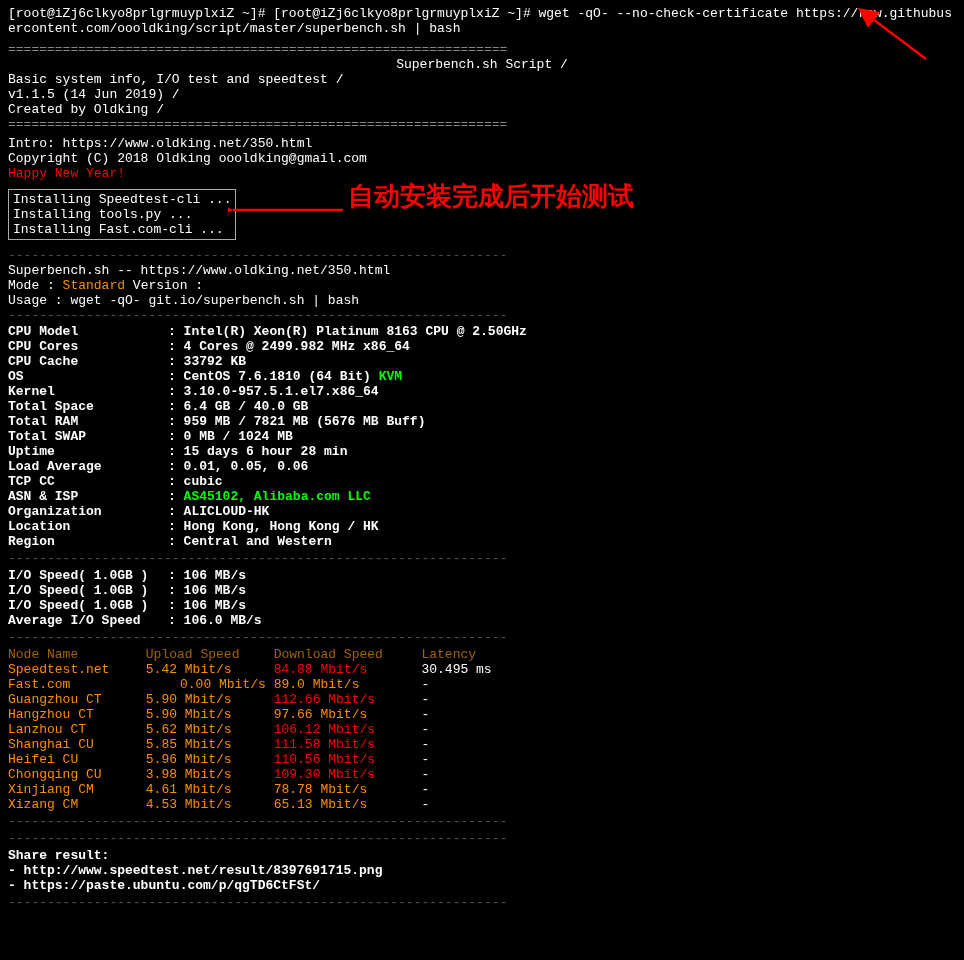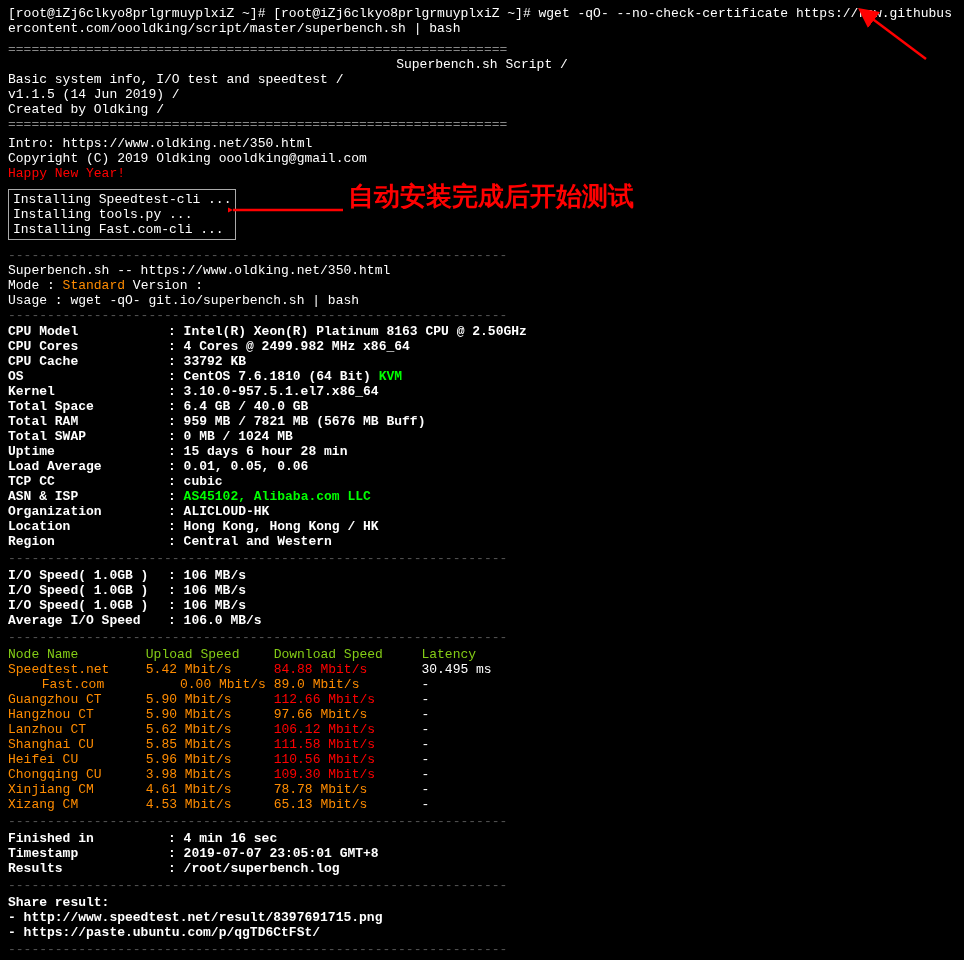--- a/index.html
+++ b/index.html
@@ -73,21 +73,21 @@
 
   <div style="color:#888;margin-top:4px;">================================================================</div>
   <div style="text-align:center;color:#fff;">Superbench.sh  Script                   /</div>
   <div style="color:#fff;">     Basic system info, I/O test and speedtest           /</div>
   <div style="color:#fff;">                 v1.1.5 (14 Jun 2019)                   /</div>
   <div style="color:#fff;">                 Created by Oldking                     /</div>
   <div style="color:#888;">================================================================</div>
 
   <div style="margin-top:4px;">
     <div style="color:#fff;">Intro: https://www.oldking.net/350.html</div>
-    <div style="color:#fff;">Copyright (C) 2019 Oldking oooldking@gmail.com</div>
+    <div style="color:#fff;">Copyright (C) 2018 Oldking oooldking@gmail.com</div>
     <div style="color:#ff0000;">Happy New Year!</div>
   </div>
 
   <div style="position:relative; margin-top:6px; margin-bottom:6px;">
     <div class="install-box">
       <div style="color:#fff;">Installing Speedtest-cli ...</div>
       <div style="color:#fff;">Installing tools.py ...</div>
       <div style="color:#fff;">Installing Fast.com-cli ...</div>
     </div>
     
@@ -192,35 +192,35 @@
       <span class="kv-val"> : 106 MB/s</span>
     </div>
     <div class="kv-line">
       <span class="kv-key" style="min-width:160px;">Average I/O Speed</span>
       <span class="kv-val"> : 106.0 MB/s</span>
     </div>
   </div>
 
   <div style="color:#555;margin:2px 0;">----------------------------------------------------------------</div>
 
-  <div style="color:#84cc16;">
+  <div style="color:#a16207;">
     <span style="display:inline-block;min-width:130px;">Node Name</span>
     <span style="display:inline-block;min-width:120px;">Upload Speed</span>
     <span style="display:inline-block;min-width:140px;">Download Speed</span>
     <span>Latency</span>
   </div>
 
   <div class="node-row">
     <span class="node-name" style="color:#ff8c00;">Speedtest.net  </span>
     <span class="upload" style="color:#ff8c00;">5.42 Mbit/s  </span>
     <span class="download" style="color:#ff0000;">84.88 Mbit/s    </span>
     <span class="latency" style="color:#fff;">30.495 ms</span>
   </div>
   <div class="node-row">
-    <span class="node-name" style="color:#ff8c00;text-align:center;">Fast.com       </span>
+    <span class="node-name" style="color:#ff8c00;">Fast.com       </span>
     <span class="upload" style="color:#ff8c00;text-align:right;">0.00 Mbit/s  </span>
     <span class="download" style="color:#ff8c00;">89.0 Mbit/s     </span>
     <span class="latency" style="color:#fff;">-</span>
   </div>
   <div class="node-row">
     <span class="node-name" style="color:#ff8c00;">Guangzhou CT   </span>
     <span class="upload" style="color:#ff8c00;">5.90 Mbit/s  </span>
     <span class="download" style="color:#ff0000;">112.66 Mbit/s   </span>
     <span class="latency" style="color:#fff;">-</span>
   </div>
@@ -262,34 +262,20 @@
   </div>
   <div class="node-row">
     <span class="node-name" style="color:#ff8c00;">Xizang    CM   </span>
     <span class="upload" style="color:#ff8c00;">4.53 Mbit/s  </span>
     <span class="download" style="color:#ff8c00;">65.13 Mbit/s    </span>
     <span class="latency" style="color:#fff;">-</span>
   </div>
 
   <div style="color:#555;margin:2px 0;">----------------------------------------------------------------</div>
 
-  <div class="section">
-    <div class="kv-line">
-      <span class="kv-key">Finished in</span>
-      <span class="kv-val">: 4 min 16 sec</span>
-    </div>
-    <div class="kv-line">
-      <span class="kv-key">Timestamp</span>
-      <span class="kv-val">: 2019-07-07 23:05:01 GMT+8</span>
-    </div>
-    <div class="kv-line">
-      <span class="kv-key">Results</span>
-      <span class="kv-val">: /root/superbench.log</span>
-    </div>
-  </div>
 
   <div style="color:#555;margin:2px 0;">----------------------------------------------------------------</div>
 
   <div class="section">
     <div style="color:#fff;">Share result:</div>
     <div style="color:#fff;">- http://www.speedtest.net/result/8397691715.png</div>
     <div style="color:#fff;">- https://paste.ubuntu.com/p/qgTD6CtFSt/</div>
   </div>
 
   <div style="color:#555;margin:2px 0;">----------------------------------------------------------------</div>

